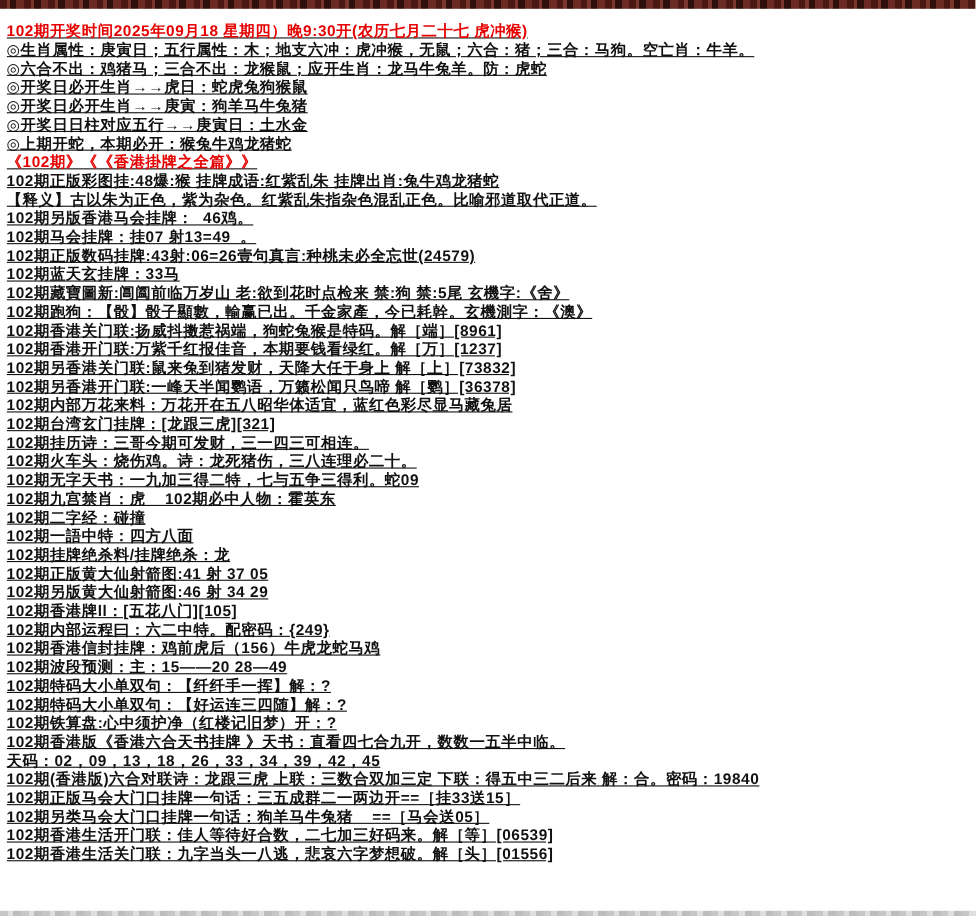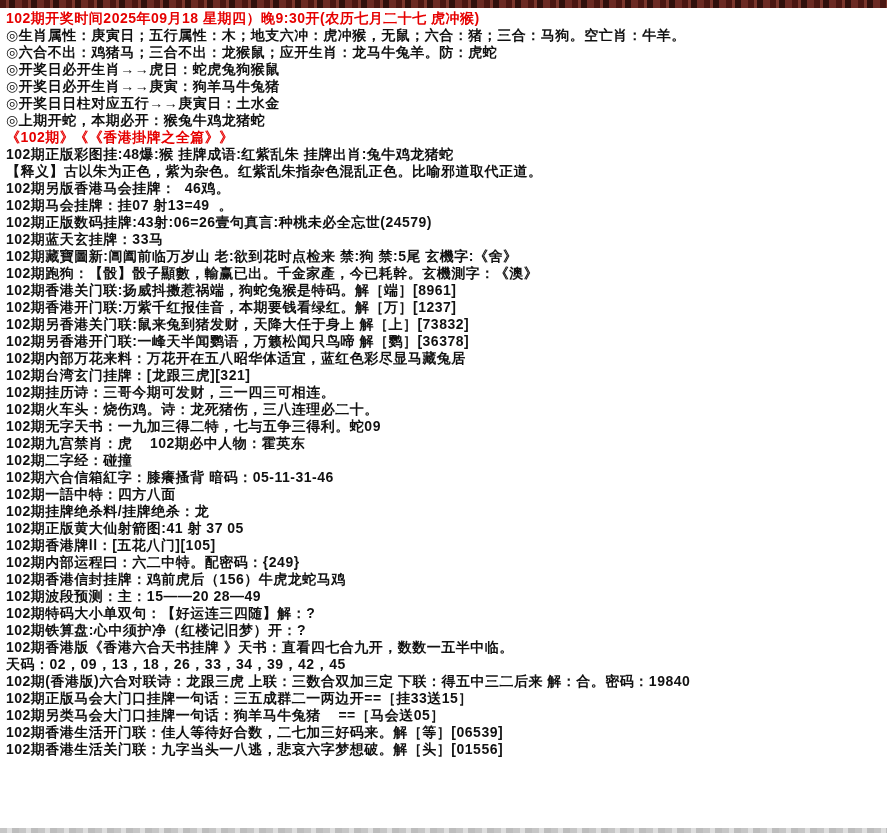--- a/index.html
+++ b/index.html
@@ -33,21 +33,22 @@
     height: 5px;
     width: 100%;
     background: repeating-linear-gradient(
       90deg,
       #c6c6c6 0px, #c6c6c6 7px,
       #dedede 7px, #dedede 12px,
       #bdbdbd 12px, #bdbdbd 19px
     );
   }
   .content {
-    padding: 2px 4px 0 6px;
+    padding: 12px 4px 0 6px;
+    text-decoration: underline;
   }
   .line {
     font-size: 14px;
     font-weight: bold;
     line-height: 17px;
     height: 17px;
     white-space: pre;
     overflow: hidden;
     letter-spacing: 0.5px;
   }
@@ -83,28 +84,29 @@
       <div class="line">102期香港开门联:万紫千红报佳音，本期要钱看绿红。解［万］[1237]</div>
       <div class="line">102期另香港关门联:鼠来兔到猪发财，天降大任于身上 解［上］[73832]</div>
       <div class="line">102期另香港开门联:一峰天半闻鹦语，万籁松闻只鸟啼 解［鹦］[36378]</div>
       <div class="line">102期内部万花来料：万花开在五八昭华体适宜，蓝红色彩尽显马藏兔居</div>
       <div class="line">102期台湾玄门挂牌：[龙跟三虎][321]</div>
       <div class="line">102期挂历诗：三哥今期可发财，三一四三可相连。</div>
       <div class="line">102期火车头：烧伤鸡。诗：龙死猪伤，三八连理必二十。</div>
       <div class="line">102期无字天书：一九加三得二特，七与五争三得利。蛇09</div>
       <div class="line">102期九宫禁肖：虎    102期必中人物：霍英东</div>
       <div class="line">102期二字经：碰撞</div>
-      <div class="line">102期六合信箱紅字：膝癢搔背 暗码：05-11-31-46</div>
       <div class="line">102期一語中特：四方八面</div>
       <div class="line">102期挂牌绝杀料/挂牌绝杀：龙</div>
       <div class="line">102期正版黄大仙射箭图:41 射 37 05</div>
+      <div class="line">102期另版黄大仙射箭图:46 射 34 29</div>
       <div class="line">102期香港牌ll：[五花八门][105]</div>
       <div class="line">102期内部运程曰：六二中特。配密码：{249}</div>
       <div class="line">102期香港信封挂牌：鸡前虎后（156）牛虎龙蛇马鸡</div>
       <div class="line">102期波段预测：主：15——20 28—49</div>
+      <div class="line">102期特码大小单双句：【纤纤手一挥】解：?</div>
       <div class="line">102期特码大小单双句：【好运连三四随】解：?</div>
       <div class="line">102期铁算盘:心中须护净（红楼记旧梦）开：?</div>
       <div class="line">102期香港版《香港六合天书挂牌 》天书：直看四七合九开，数数一五半中临。</div>
       <div class="line">天码：02，09，13，18，26，33，34，39，42，45</div>
       <div class="line">102期(香港版)六合对联诗：龙跟三虎 上联：三数合双加三定 下联：得五中三二后来 解：合。密码：19840</div>
       <div class="line">102期正版马会大门口挂牌一句话：三五成群二一两边开==［挂33送15］</div>
       <div class="line">102期另类马会大门口挂牌一句话：狗羊马牛兔猪    ==［马会送05］</div>
       <div class="line">102期香港生活开门联：佳人等待好合数，二七加三好码来。解［等］[06539]</div>
       <div class="line">102期香港生活关门联：九字当头一八逃，悲哀六字梦想破。解［头］[01556]</div>
     </div>

